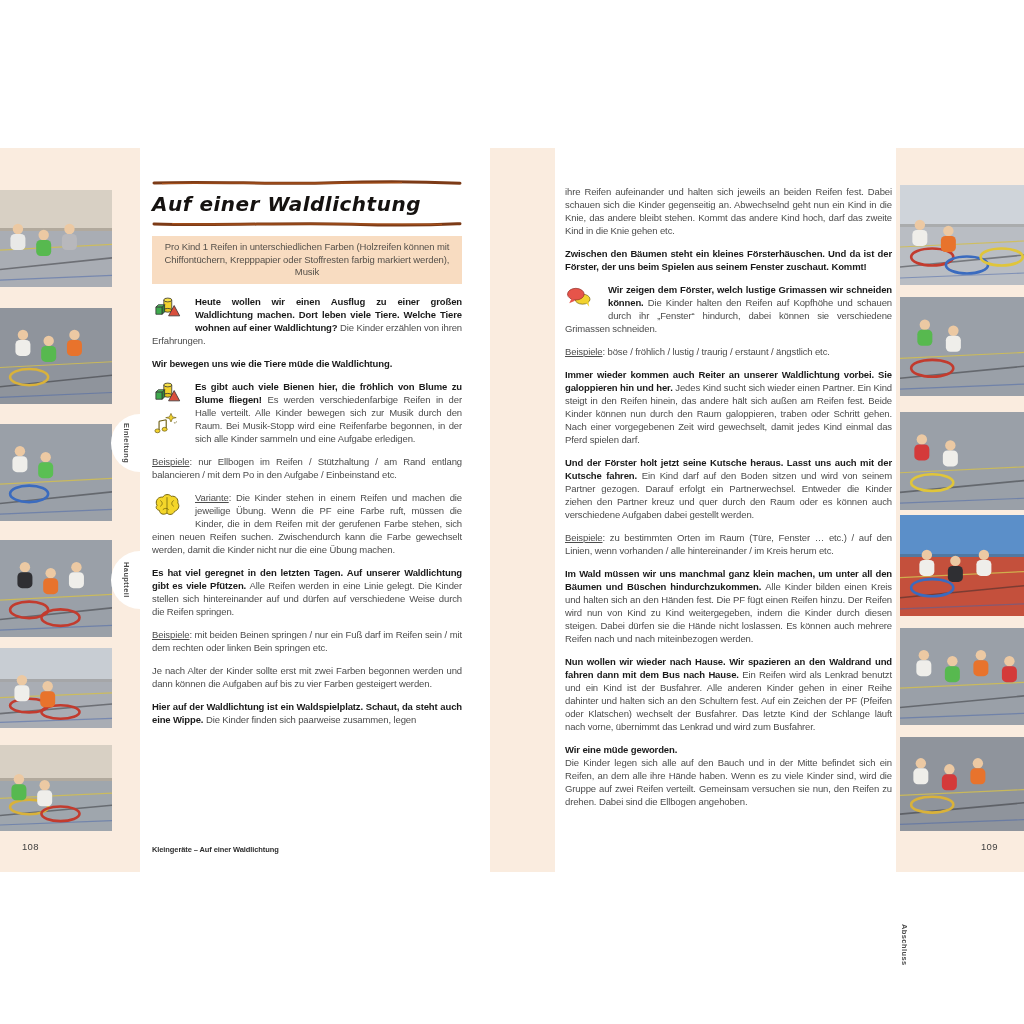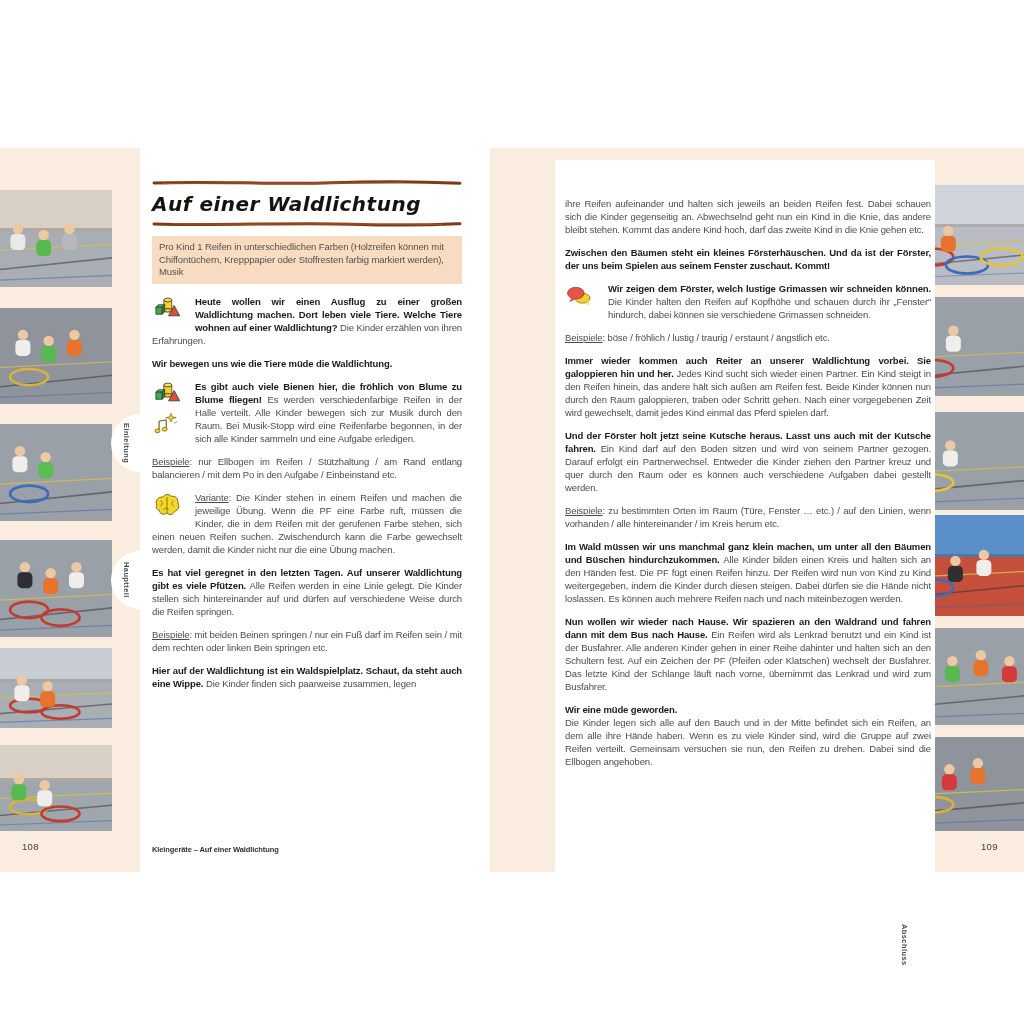--- a/index.html
+++ b/index.html
@@ -1,25 +1,25 @@
 <!DOCTYPE html>
 <html lang="de"><head>
 <meta charset="utf-8">
 <style>
   *{margin:0;padding:0;box-sizing:border-box}
   html,body{width:1024px;height:1024px}
   body{background:#ffffff;font-family:"Liberation Sans","DejaVu Sans",sans-serif;position:relative;overflow:hidden}
   .spread{position:absolute;left:0;top:148px;width:1024px;height:724px;background:#faecdf}
   .panel{position:absolute;background:#ffffff;overflow:hidden}
   .panel-left{left:140px;top:0;width:350px;height:724px;padding:32px 28px 0 12px}
-  .panel-right{left:555px;top:12px;width:380px;height:724px;padding:37px 4px 0 10px}
+  .panel-right{left:555px;top:0;width:341px;height:724px;padding:37px 4px 0 10px}
   .title-box{position:relative;margin-bottom:9px}
   .brush{display:block;width:100%;height:6px}
   .title-text{display:block;text-align:left;font-size:20px;font-weight:bold;font-style:italic;letter-spacing:.5px;color:#151210;padding:6px 0 5px;font-family:"DejaVu Sans","Liberation Sans",sans-serif}
-  .material-box{background:#f8dcc1;color:#55504a;font-size:9.5px;line-height:12.5px;letter-spacing:-.1px;padding:5px 7px;margin-bottom:11px;text-align:left}
+  .material-box{background:#f8dcc1;color:#55504a;font-size:9.5px;line-height:12.5px;letter-spacing:-.1px;padding:5px 7px;margin-bottom:11px;text-align:center}
   .para{font-size:9.5px;line-height:13px;color:#4c4c4c;text-align:justify;margin-bottom:10px;letter-spacing:-.12px}
   .para::after{content:"";display:block;clear:both}
   .seg-bold{font-weight:bold;color:#1a1a1a}
   .seg-underline{text-decoration:underline}
   .para-icon{float:left;width:38px;margin:1px 5px 2px 0;display:flex;flex-direction:column;gap:3px}
   .ico svg{display:block;width:30px;height:27px}
   .tab{position:absolute;width:30px;height:58px;background:#ffffff;display:flex;align-items:center;justify-content:center;z-index:5}
   .tab span{writing-mode:vertical-rl;font-size:7.5px;font-weight:bold;color:#4a4a4a;letter-spacing:.4px}
   .tab-left{left:111px;border-radius:30px 0 0 30px}
   .tab-right{left:889px;border-radius:0 30px 30px 0}
@@ -279,20 +279,21 @@
         <div class="para"><span class="para-icon">
             <span class="ico">
               <svg viewBox="0 0 36 30">
                 <path d="M6 15 c-3-6 2-11 7-10 c2-4 8-4 10-1 c5-1 9 3 8 8 c3 4 0 9-4 10 c-1 4-7 5-9 2 c-4 3-9 1-9-3 c-4-1-5-4-3-6 z" fill="#f4d62a" stroke="#7a6a10" stroke-width="1.2"></path>
                 <path d="M18 5 v19 M10 9 c3 2 3 5 0 7 M26 9 c-3 2 -3 5 0 7 M13 20 c2-2 5-2 7 0" stroke="#7a6a10" stroke-width="1" fill="none"></path>
               </svg>
             </span>
           </span><span class="seg-underline">Variante</span><span class="seg-normal">: Die Kinder stehen in einem Reifen und machen die jeweilige Übung. Wenn die PF eine Farbe ruft, müssen die Kinder, die in dem Reifen mit der gerufenen Farbe stehen, sich einen neuen Reifen suchen. Zwischendurch kann die Farbe gewechselt werden, damit die Kinder nicht nur die eine Übung machen.</span></div>
         <div class="para"><span class="seg-bold">Es hat viel geregnet in den letzten Tagen. Auf unserer Waldlichtung gibt es viele Pfützen. </span><span class="seg-normal">Alle Reifen werden in eine Linie gelegt. Die Kinder stellen sich hintereinander auf und dürfen auf verschiedene Weise durch die Reifen springen.</span></div>
         <div class="para"><span class="seg-underline">Beispiele</span><span class="seg-normal">: mit beiden Beinen springen / nur ein Fuß darf im Reifen sein / mit dem rechten oder linken Bein springen etc.</span></div>
+        <div class="para"><span class="seg-normal">Je nach Alter der Kinder sollte erst mit zwei Farben begonnen werden und dann können die Aufgaben auf bis zu vier Farben gesteigert werden.</span></div>
         <div class="para"><span class="seg-bold">Hier auf der Waldlichtung ist ein Waldspielplatz. Schaut, da steht auch eine Wippe. </span><span class="seg-normal">Die Kinder finden sich paarweise zusammen, legen</span></div>
       </div>
   </div>
 
   <div class="panel panel-right">
     <div id="flow-right" class="flow">
         <div class="para"><span class="seg-normal">ihre Reifen aufeinander und halten sich jeweils an beiden Reifen fest. Dabei schauen sich die Kinder gegenseitig an. Abwechselnd geht nun ein Kind in die Knie, das andere bleibt stehen. Kommt das andere Kind hoch, darf das zweite Kind in die Knie gehen etc.</span></div>
         <div class="para"><span class="seg-bold">Zwischen den Bäumen steht ein kleines Försterhäuschen. Und da ist der Förster, der uns beim Spielen aus seinem Fenster zuschaut. Kommt!</span></div>
         <div class="para"><span class="para-icon">
             <span class="ico">

